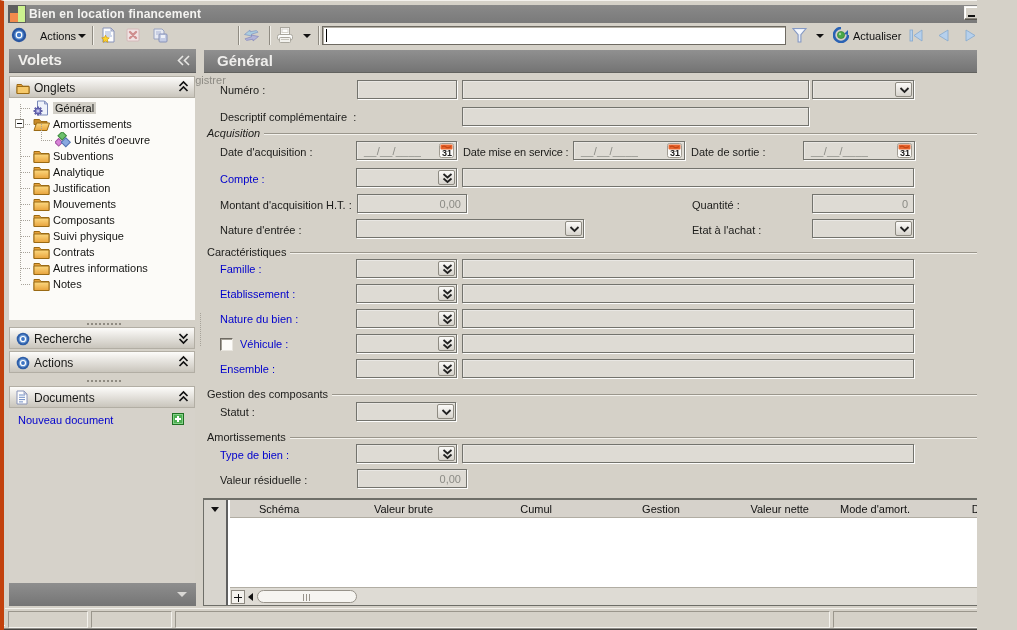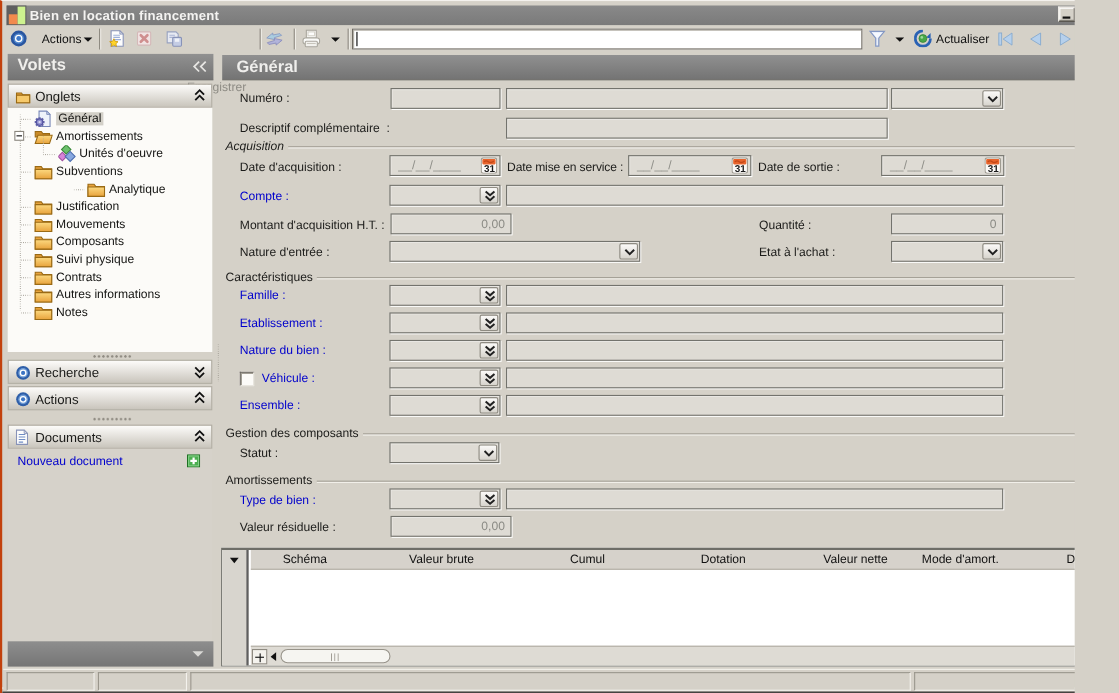--- a/index.html
+++ b/index.html
@@ -1,19 +1,19 @@
 <!DOCTYPE html>
 <html><head>
 <meta charset="utf-8">
 <style>
   html,body{margin:0;padding:0;background:#D5D1C8;}
   *{box-sizing:border-box;}
   body{font-family:"Liberation Sans",sans-serif;font-size:11px;color:#1c1c1a;}
   #win{position:relative;width:977px;height:630px;background:#D5D1C8;overflow:hidden;
-       border-top:1px solid #F3F1ED;border-left:2px solid #c2410c;text-align:right;}
+       border-top:1px solid #F3F1ED;border-left:4px solid #c2410c;text-align:right;}
   #frame-right1{left:1014px;top:0;width:1px;height:630px;background:#6a6862;}
   #frame-right2{left:1015px;top:0;width:2px;height:630px;background:#454340;}
   #frame-bot-hl{left:0;top:624px;width:1015px;height:1px;background:#fbfaf7;}
   #frame-bot1{left:0;top:627px;width:1015px;height:1px;background:#8f8d88;}
   #frame-bot2{left:0;top:628px;width:1015px;height:2px;background:#454340;}
   .abs{position:absolute;}
   
   #titlebar{left:4px;top:4px;width:1009px;height:18px;background:linear-gradient(#898989,#7a7a7a);}
   #appicon{left:0px;top:0px;width:18px;height:18px;background:#5f5f5f;}
   #appicon .bar-orange{position:absolute;left:2px;top:8px;width:8px;height:9px;background:#f28b4d;}
@@ -282,21 +282,21 @@
               <linearGradient id="gf2" x1="0" y1="0" x2="0" y2="1">
                 <stop offset="0" stop-color="#fcd980"></stop>
                 <stop offset="1" stop-color="#e8a33c"></stop>
               </linearGradient>
             </defs>
             <path d="M1 3.5 h5.5 l1.5 2 H16 v9 H1 z" fill="#e8a33c" stroke="#9a6a14"></path>
             <path d="M1 6 h15 v8.5 H1 z" fill="url(#gf2)" stroke="#9a6a14"></path>
           </svg></span>
         <span class="lab" style="left: 44px;">Subventions</span>
       </div>
-      <div class="treerow" style="top: 66px; margin-left: 48px;">
+      <div class="treerow" style="top: 66px;">
         <div class="hdots" style="left: 12px; top: 8px; width: 10px;"></div>
         <span style="position: absolute; left: 24px; top: 0px;"><svg width="17" height="16">
             <defs>
               <linearGradient id="gf3" x1="0" y1="0" x2="0" y2="1">
                 <stop offset="0" stop-color="#fcd980"></stop>
                 <stop offset="1" stop-color="#e8a33c"></stop>
               </linearGradient>
             </defs>
             <path d="M1 3.5 h5.5 l1.5 2 H16 v9 H1 z" fill="#e8a33c" stroke="#9a6a14"></path>
             <path d="M1 6 h15 v8.5 H1 z" fill="url(#gf3)" stroke="#9a6a14"></path>
@@ -623,21 +623,21 @@
     </div>
 
   <div id="grid" class="abs">
     <div id="grid-ind">
         <div class="car"></div>
       </div>
     <div id="grid-header">
         <span class="gcol" style="left: 29px;">Schéma</span>
         <span class="gcol" style="right: 579px;">Valeur brute</span>
         <span class="gcol" style="right: 460px;">Cumul</span>
-        <span class="gcol" style="right: 332px;">Dotation</span>
+        <span class="gcol" style="right: 332px;">Gestion</span>
         <span class="gcol" style="right: 203px;">Valeur nette</span>
         <span class="gcol" style="right: 102px;">Mode d'amort.</span>
         <span class="gcol" style="right: 11px;">Debut</span>
       </div>
     <div id="gscroll">
       <div id="plusbtn"></div>
       <span class="sarrow" style="left:18px;border-top:4px solid transparent;border-bottom:4px solid transparent;border-right:5px solid #111;"></span>
       <div id="hthumb">
           <div class="grip"></div>
         </div>

